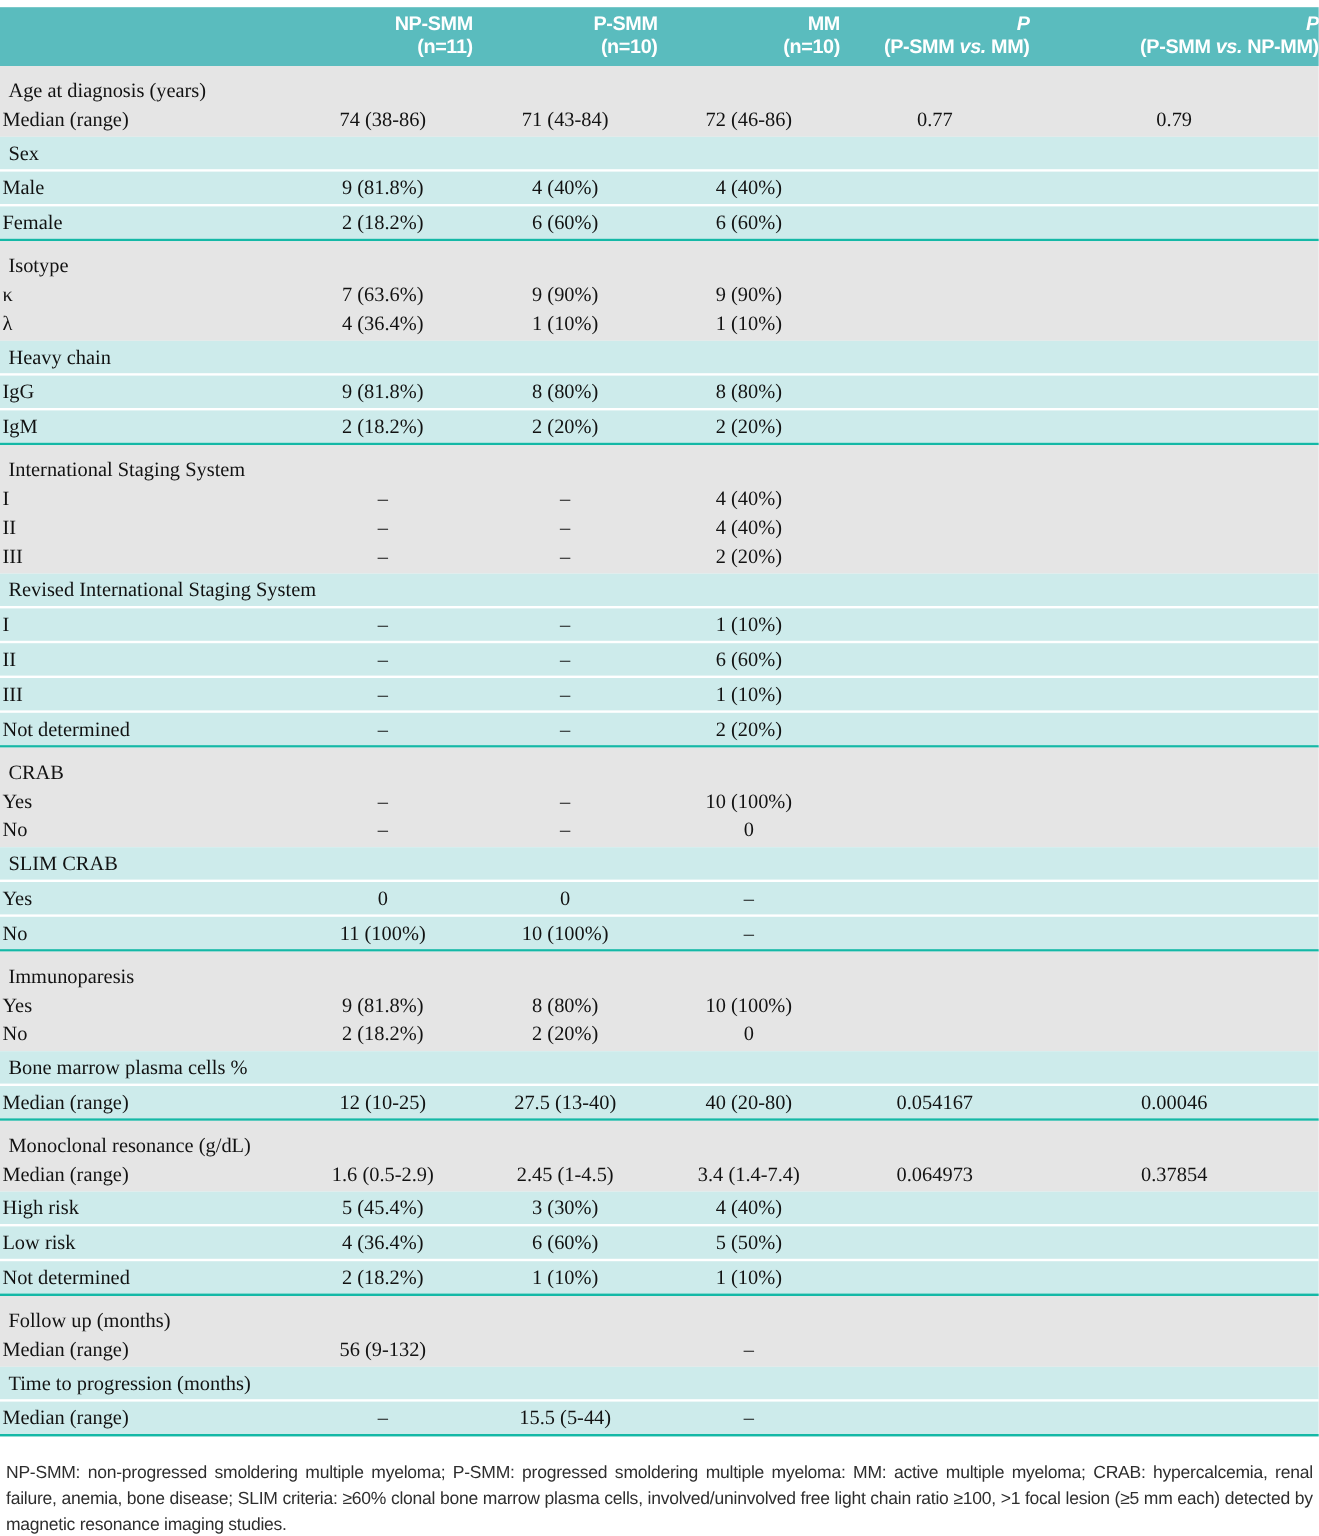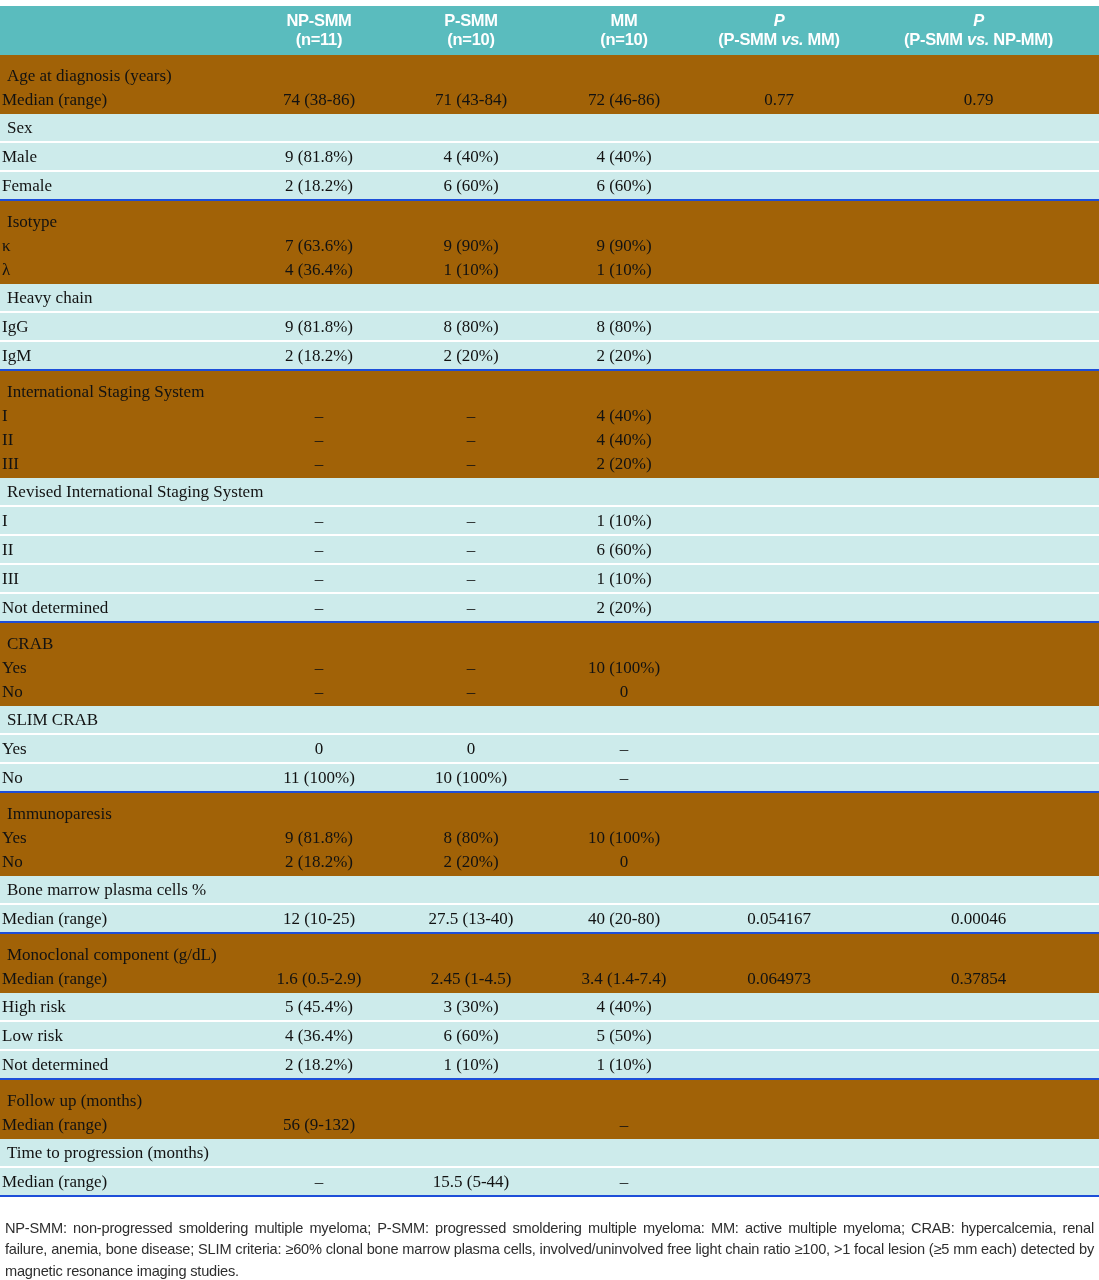--- a/index.html
+++ b/index.html
@@ -17,35 +17,35 @@
     display:grid;
     grid-template-columns:244px 150px 154px 152px 158px 241px;
     align-items:center;
   }
   
   .head-band{
     background:#5ABCBE;
     padding:5px 0 6px;
   }
   .head-cell{
-    text-align:center;
+    text-align:right;
     color:#ffffff;
     font-family:"Liberation Sans","DejaVu Sans",sans-serif;
     font-weight:bold;
     font-size:16.5px;
     line-height:19px;
     letter-spacing:-0.3px;
   }
   .head-cell .l1.it{font-style:italic;}
   .head-cell i{font-style:italic;}
   
-  .section.plain{background:#a16207;padding:8px 0 3px;}
+  .section.plain{background:#e5e5e5;padding:8px 0 3px;}
   .section.shaded{
     background:#CDEBEB;
-    border-bottom:2px solid #1d4ed8;
+    border-bottom:2px solid #14b8a6;
   }
   .section.shaded .row + .row{border-top:2px solid #ffffff;}
   .row{width:100%;}
   .section.plain .row{padding:1.5px 0;}
   .section.shaded .row{padding:3px 0;}
   .title-cell{
     grid-column:1 / -1;
     padding-left:7px;
     font-size:17px;
     line-height:21px;
@@ -318,21 +318,21 @@
           <div class="label-cell">Median (range)</div>
           <div class="val-cell">12 (10-25)</div>
           <div class="val-cell">27.5 (13-40)</div>
           <div class="val-cell">40 (20-80)</div>
           <div class="val-cell">0.054167</div>
           <div class="val-cell">0.00046</div>
         </div>
       </div>
       <div class="section plain">
         <div class="row grid">
-          <div class="title-cell">Monoclonal component (g/dL)</div>
+          <div class="title-cell">Monoclonal resonance (g/dL)</div>
         </div>
         <div class="row grid">
           <div class="label-cell">Median (range)</div>
           <div class="val-cell">1.6 (0.5-2.9)</div>
           <div class="val-cell">2.45 (1-4.5)</div>
           <div class="val-cell">3.4 (1.4-7.4)</div>
           <div class="val-cell">0.064973</div>
           <div class="val-cell">0.37854</div>
         </div>
       </div>

